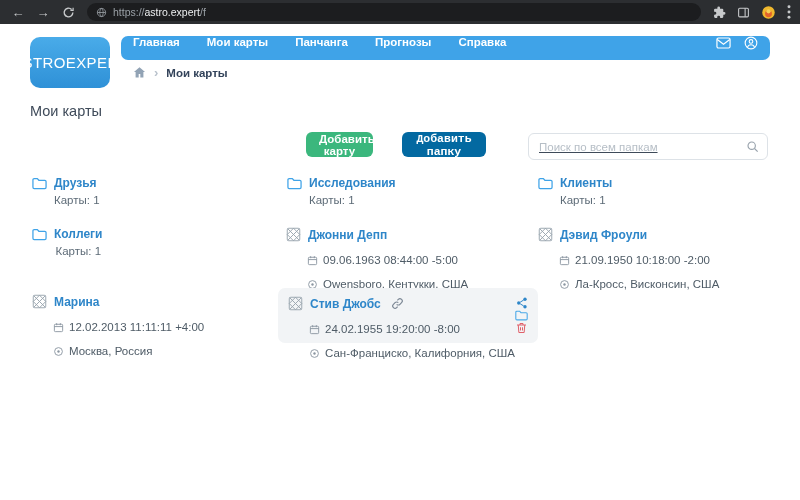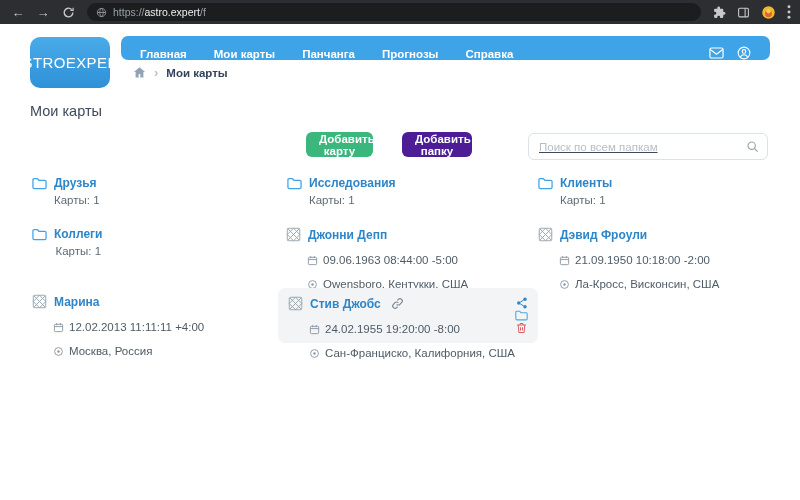--- a/index.html
+++ b/index.html
@@ -15,36 +15,36 @@
   .url-text { font-size:10.5px; color:#9aa0a6; white-space:nowrap; }
   .url-text b { color:#eceeef; font-weight:400; }
   .chrome-right { display:flex; align-items:center; gap:11px; flex:none; }
 
   
   .logo { position:absolute; left:30px; top:37px; width:80px; height:51px; border-radius:10px;
     background:linear-gradient(180deg,#49abe9,#2f91d7); color:#fff; display:flex; 
     align-items:center; justify-content:center; font-weight:400; font-size:15px; line-height:1.15;
     letter-spacing:.4px; cursor:pointer; }
   .navbar { position:absolute; left:121px; top:36px; width:649px; height:24px; background:#3fa3e8;
-    border-radius:7px; display:flex; align-items:flex-end; padding:0 19px; }
+    border-radius:7px; display:flex; align-items:flex-start; padding:0 12px; }
   .nav-item { color:#fff; font-size:11.5px; font-weight:700; margin-right:27px; cursor:pointer; white-space:nowrap; }
   .nav-icons { margin-left:auto; display:flex; align-items:center; gap:13px; }
   .nav-icons svg { display:block; cursor:pointer; }
 
   .breadcrumb { position:absolute; left:133px; top:66px; display:flex; align-items:center; gap:8px; }
   .crumb-sep { color:#b9c2cc; font-size:13px; font-weight:700; line-height:1; }
   .crumb-cur { font-size:11.5px; font-weight:700; color:#33435a; }
 
   .page-title { position:absolute; left:30px; top:103px; font-size:14.5px; font-weight:500; color:#3e4a59; }
 
   
   .btn { position:absolute; top:132px; height:25px; border:none; border-radius:6px; color:#fff;
     font-family:inherit; font-size:11.5px; font-weight:700; cursor:pointer; padding:0 13px; }
   .btn-green { left:306px; width:67px; background:#3bb77d; }
-  .btn-blue  { left:402px; width:70px; background:#4c1d95; }
+  .btn-blue  { left:402px; width:84px; background:#0369a1;font-family:Liberation Mono, monospace; }
   .search-wrap { position:absolute; left:528px; top:133px; width:240px; height:27px; }
   .search-input { width:100%; height:100%; border:1px solid #dde2e7; border-radius:6px;
     padding:0 30px 0 10px; font-family:inherit; font-size:11.5px; color:#3e4a59; outline:none;text-decoration:underline; }
   .search-input::placeholder { color:#b6bec6; }
   .search-ic { position:absolute; right:9px; top:7px; cursor:pointer; }
 
   
   .card { position:absolute; }
   .row1 { display:flex; align-items:center; gap:7px; }
   .row1 svg { flex:none; }

